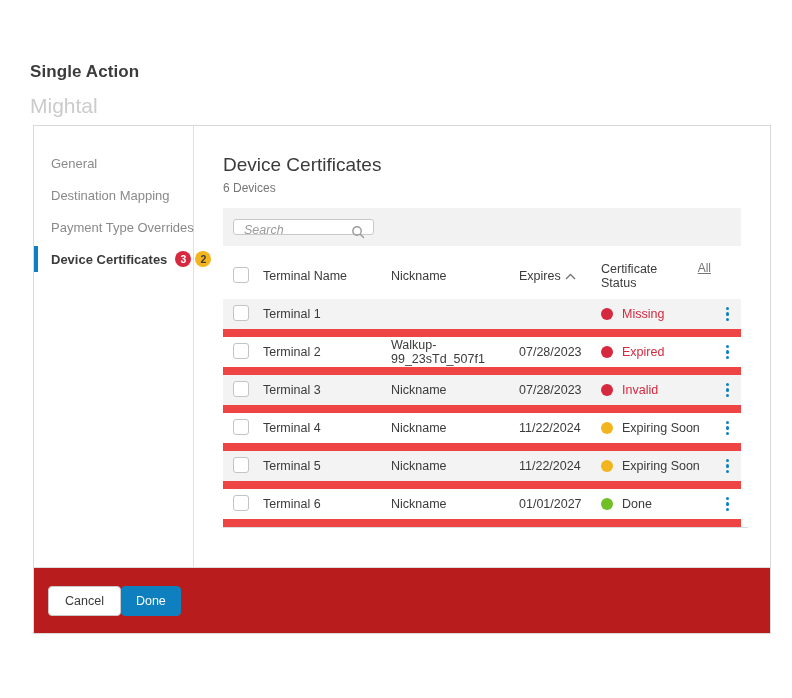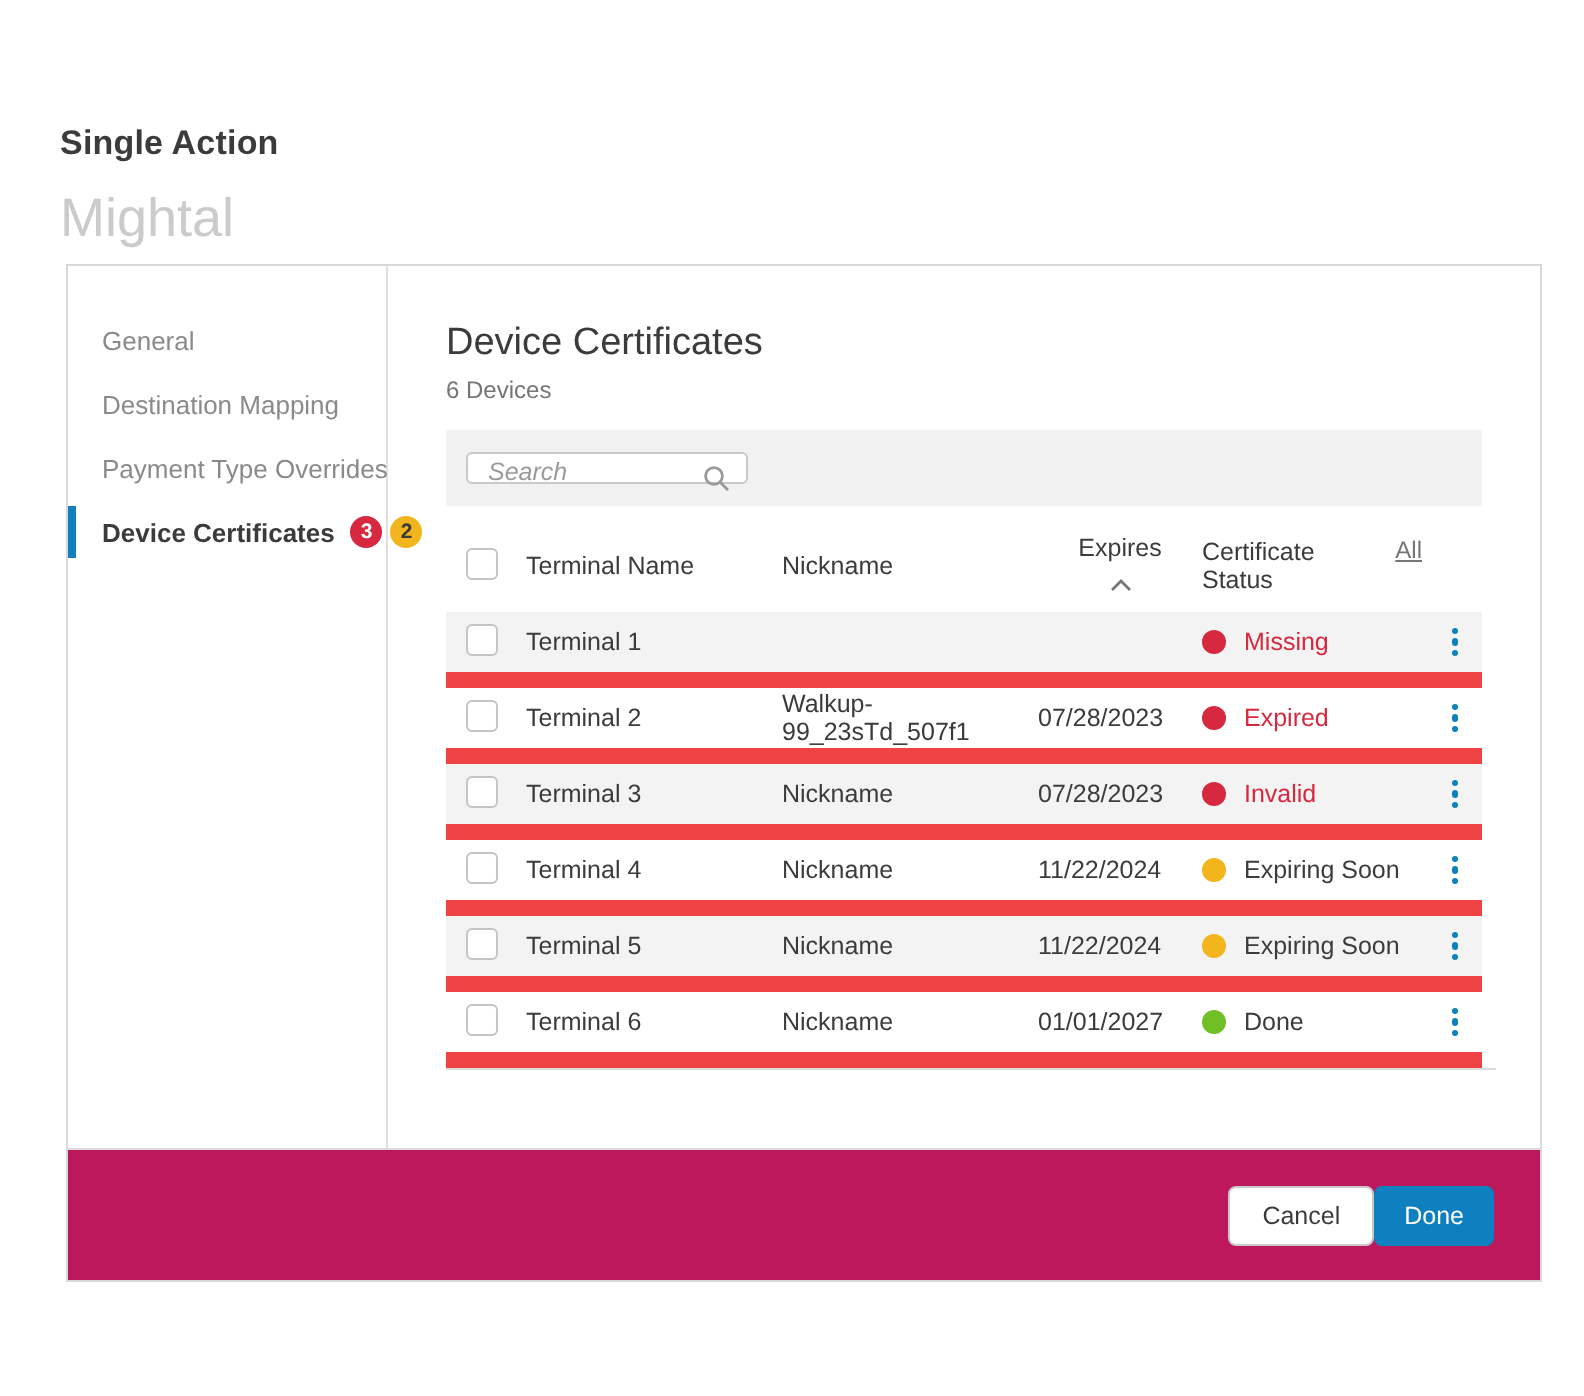--- a/index.html
+++ b/index.html
@@ -5,21 +5,21 @@
   * { margin:0; padding:0; box-sizing:border-box; }
   html,body { background:#fff; }
   body {
     width:792px; height:698px; overflow:hidden;
     font-family:"Liberation Sans", sans-serif;
     -webkit-font-smoothing:antialiased;
   }
   .page { width:792px; height:698px; position:relative; background:#fff; }
 
   .page-title { margin:62px 0 12px 30px; font-size:17px; font-weight:700; color:#3b3b3b; letter-spacing:.1px; }
-  .page-subtitle { margin:11px 0 0 30px; font-size:27px; font-weight:400; color:#cbcbcb; }
+  .page-subtitle { margin:11px 0 0 30px; font-size:21px; font-weight:400; color:#cbcbcb; }
 
   .modal {
     width:738px; margin:7px 0 0 33px;
     background:#fff; border:1px solid #d9d9d9;
   }
   .modal-header {
     height:50px; display:flex; align-items:center; gap:16px;
     padding-left:16px; border-bottom:1px solid #e2e2e2;
   }
   .close-btn { width:18px; height:18px; display:flex; align-items:center; justify-content:center; cursor:pointer; }
@@ -46,36 +46,36 @@
     padding:0 28px 0 10px; font-family:"Liberation Sans", sans-serif;
     font-size:12.5px; font-style:italic; color:#555;
   }
   .search-box input::placeholder { color:#9a9a9a; font-style:italic; opacity:1; }
   .search-glyph { position:absolute; right:8px; top:5px; }
 
   .grid-row { display:grid; grid-template-columns:30px 128px 128px 82px 1fr 22px; align-items:center; padding:0 8px 0 10px; }
   .thead { height:46px; margin-top:7px; font-size:12.5px; color:#3b3b3b; }
   .th-status { display:flex; flex-direction:row; gap:2px; line-height:1.15; }
   .filter-link { font-size:12px; color:#767676; text-decoration:underline; cursor:pointer; width:fit-content; }
-  .sort-wrap { display:flex; align-items:center; gap:4px; cursor:pointer;flex-direction:column; }
+  .sort-wrap { display:flex; align-items:center; gap:4px; cursor:pointer; }
 
   .cb { width:16px; height:16px; background:#fff; border:1px solid #c4c4c4; border-radius:3px; cursor:pointer; display:inline-block; }
 
   .trow { height:38px; font-size:12.5px; color:#3b3b3b; border-bottom:8px solid #ef4444; background:#fff; }
   .trow.shaded { background:#f3f3f3; }
   .status-cell { display:flex; align-items:center; gap:9px; }
   .dot { width:12px; height:12px; border-radius:50%; flex:none; }
   .kebab { justify-self:end; display:flex; flex-direction:column; gap:2px; cursor:pointer; padding:2px 4px; }
   .kebab i { width:3.5px; height:3.5px; border-radius:50%; background:#0e80c0; display:block; }
 
   .end-rule { height:1px; background:#dcdcdc; margin-right:-7px; }
 
   .modal-footer {
-    height:66px; background:#be185d; border-top:1px solid #dcdcdc;
-    display:flex; align-items:center; justify-content:flex-end;
+    height:66px; background:#b91c1c; border-top:1px solid #dcdcdc;
+    display:flex; align-items:center; justify-content:flex-start;
     padding:0 23px 0 14px;
   }
   .btn { height:30px; border-radius:4px; font-family:"Liberation Sans", sans-serif; font-size:12.5px; cursor:pointer; }
   .btn-cancel { background:#fff; border:1px solid #c9c9c9; color:#3b3b3b; padding:0 16px; }
   .btn-done { background:#0e80c0; border:1px solid #0e80c0; color:#fff; padding:0 14px; }
 </style>
 </head>
 <body>
 
 <div class="page">

